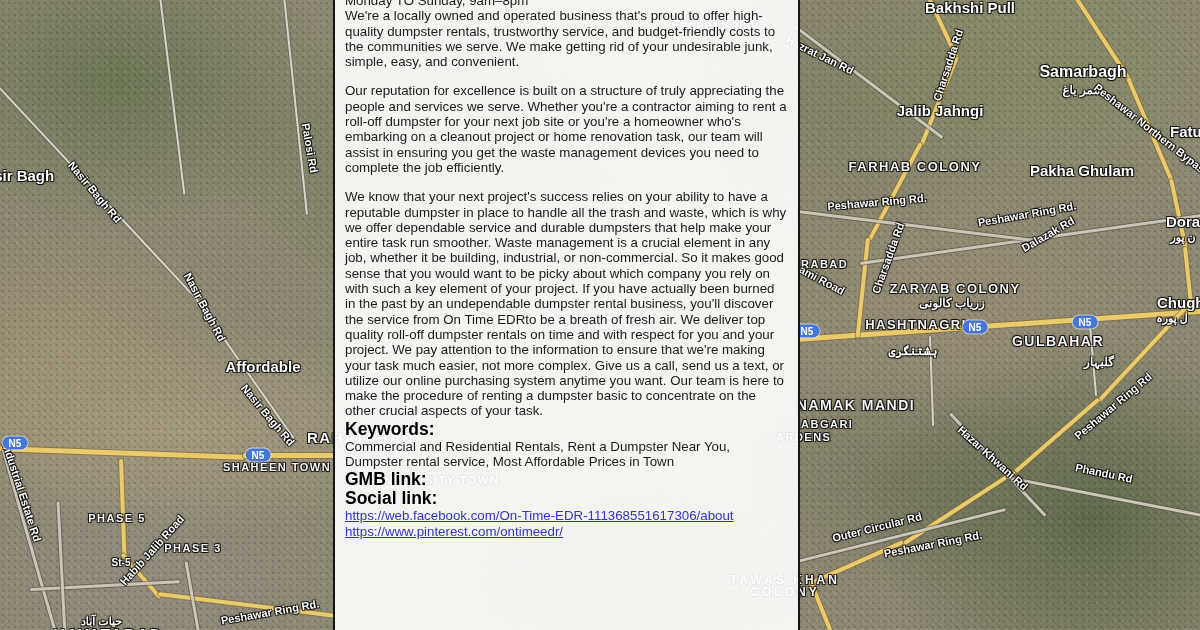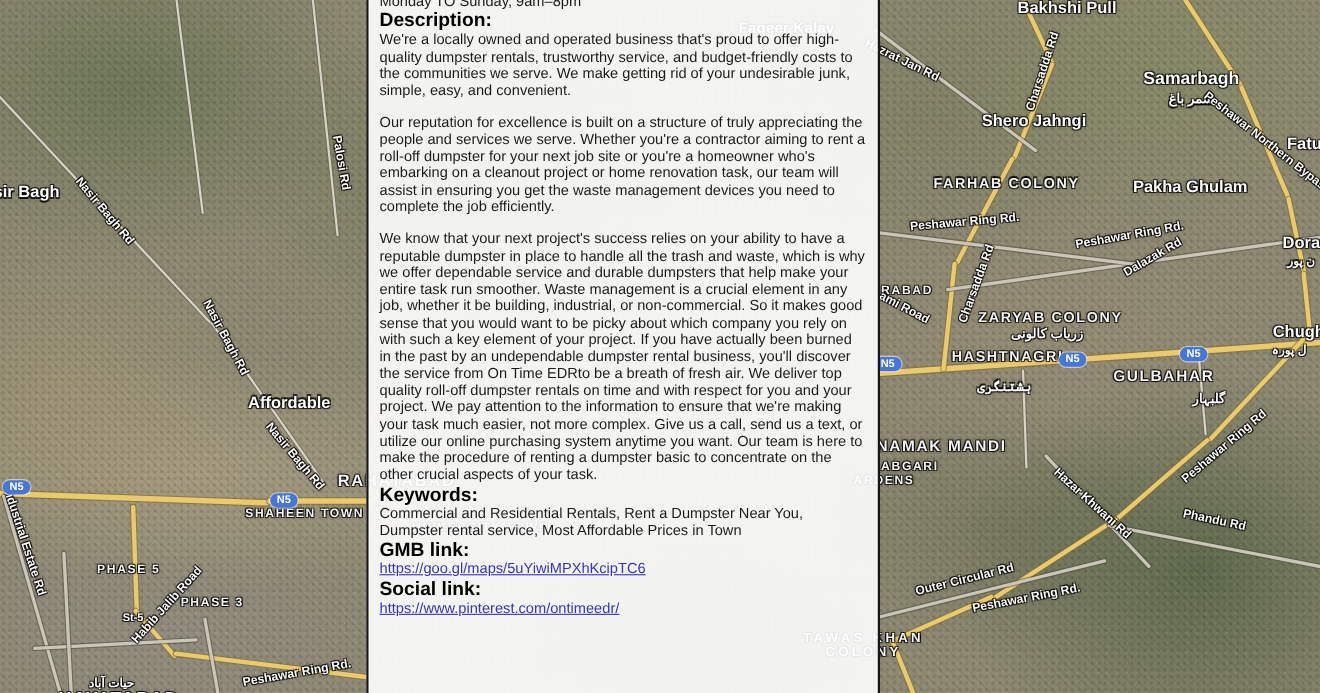--- a/index.html
+++ b/index.html
@@ -123,21 +123,21 @@
         <span class="lbl road-lbl" style="left: 22px; top: 492px; transform: translate(-50%, -50%) rotate(72deg);">Industrial Estate Rd</span>
         <span class="lbl place" style="left: 715px; top: 25px; font-size: 14px; transform: translate(-50%, -50%);">Faqeer Kalay</span>
         <span class="lbl city" style="left: 600px; top: 322px; transform: translate(-50%, -50%);">Peshawar</span>
         <span class="lbl area" style="left: 437px; top: 480px; font-size: 11px; transform: translate(-50%, -50%);">UNIVERSITY TOWN</span>
         <span class="lbl place" style="left: 970px; top: 7px; transform: translate(-50%, -50%);">Bakhshi Pull</span>
         <span class="lbl road-lbl" style="left: 820px; top: 55px; transform: translate(-50%, -50%) rotate(26deg);">Hazrat Jan Rd</span>
         <span class="lbl road-lbl" style="left: 948px; top: 65px; transform: translate(-50%, -50%) rotate(-72deg);">Charsadda Rd</span>
         <span class="lbl place" style="left: 1083px; top: 72px; font-size: 16px; transform: translate(-50%, -50%);">Samarbagh</span>
         <span class="lbl urdu" style="left: 1083px; top: 90px; transform: translate(-50%, -50%);">سمر باغ</span>
         <span class="lbl road-lbl" style="left: 1152px; top: 130px; transform: translate(-50%, -50%) rotate(38deg);">Peshawar Northern Bypass</span>
-        <span class="lbl place" style="left: 940px; top: 110px; transform: translate(-50%, -50%);">Shero Jahngi</span>
+        <span class="lbl place" style="left: 940px; top: 110px; transform: translate(-50%, -50%);">Jalib Jahngi</span>
         <span class="lbl area" style="left: 915px; top: 166px; font-size: 13px; transform: translate(-50%, -50%);">FARHAB COLONY</span>
         <span class="lbl place" style="left: 1082px; top: 170px; transform: translate(-50%, -50%);">Pakha Ghulam</span>
         <span class="lbl place" style="left: 1170px; top: 131px; transform: translate(0px, -50%);">Fatu</span>
         <span class="lbl road-lbl" style="left: 877px; top: 202px; transform: translate(-50%, -50%) rotate(-5deg);">Peshawar Ring Rd.</span>
         <span class="lbl road-lbl" style="left: 1027px; top: 214px; transform: translate(-50%, -50%) rotate(-10deg);">Peshawar Ring Rd.</span>
         <span class="lbl road-lbl" style="left: 1048px; top: 234px; transform: translate(-50%, -50%) rotate(-30deg);">Dalazak Rd</span>
         <span class="lbl place" style="left: 1166px; top: 221px; transform: translate(0px, -50%);">Doranpur</span>
         <span class="lbl urdu" style="left: 1183px; top: 237px; font-size: 11px; transform: translate(-50%, -50%);">ن پور</span>
         <span class="lbl area" style="left: 801px; top: 264px; font-size: 11px; transform: translate(0px, -50%);">RABAD</span>
         <span class="lbl road-lbl" style="left: 822px; top: 280px; transform: translate(-50%, -50%) rotate(28deg);">ami Road</span>
@@ -165,28 +165,27 @@
         <div class="badge" style="left: 15px; top: 443px;">N5</div>
         <div class="badge" style="left: 258px; top: 455px;">N5</div>
         <div class="badge" style="left: 807px; top: 331px;">N5</div>
         <div class="badge" style="left: 975px; top: 327px;">N5</div>
         <div class="badge" style="left: 1085px; top: 322px;">N5</div>
       </div>
   </div>
 
   <div class="panel">
     <div class="hours">Monday TO Sunday, 9am–8pm</div>
-    <h2>Description:</h2>
     <div id="paragraphs">
         <p>We're a locally owned and operated business that's proud to offer high-quality dumpster rentals, trustworthy service, and budget-friendly costs to the communities we serve. We make getting rid of your undesirable junk, simple, easy, and convenient.</p>
         <p>Our reputation for excellence is built on a structure of truly appreciating the people and services we serve. Whether you're a contractor aiming to rent a roll-off dumpster for your next job site or you're a homeowner who's embarking on a cleanout project or home renovation task, our team will assist in ensuring you get the waste management devices you need to complete the job efficiently.</p>
         <p>We know that your next project's success relies on your ability to have a reputable dumpster in place to handle all the trash and waste, which is why we offer dependable service and durable dumpsters that help make your entire task run smoother. Waste management is a crucial element in any job, whether it be building, industrial, or non-commercial. So it makes good sense that you would want to be picky about which company you rely on with such a key element of your project. If you have actually been burned in the past by an undependable dumpster rental business, you'll discover the service from On Time EDRto be a breath of fresh air. We deliver top quality roll-off dumpster rentals on time and with respect for you and your project. We pay attention to the information to ensure that we're making your task much easier, not more complex. Give us a call, send us a text, or utilize our online purchasing system anytime you want. Our team is here to make the procedure of renting a dumpster basic to concentrate on the other crucial aspects of your task.</p>
       </div>
     <h2>Keywords:</h2>
     <p>Commercial and Residential Rentals, Rent a Dumpster Near You, Dumpster rental service, Most Affordable Prices in Town</p>
     <h2>GMB link:</h2>
-    <a class="plink" href="#">https://goo.gl/maps/5uYiwiMPXhKcipTC6</a>
     <h2>Social link:</h2>
     <div id="social-links">
+        <a class="plink" href="#">https://web.facebook.com/On-Time-EDR-111368551617306/about</a>
         <a class="plink" href="#">https://www.pinterest.com/ontimeedr/</a>
       </div>
   </div>
 </div>
 
 </body></html>

